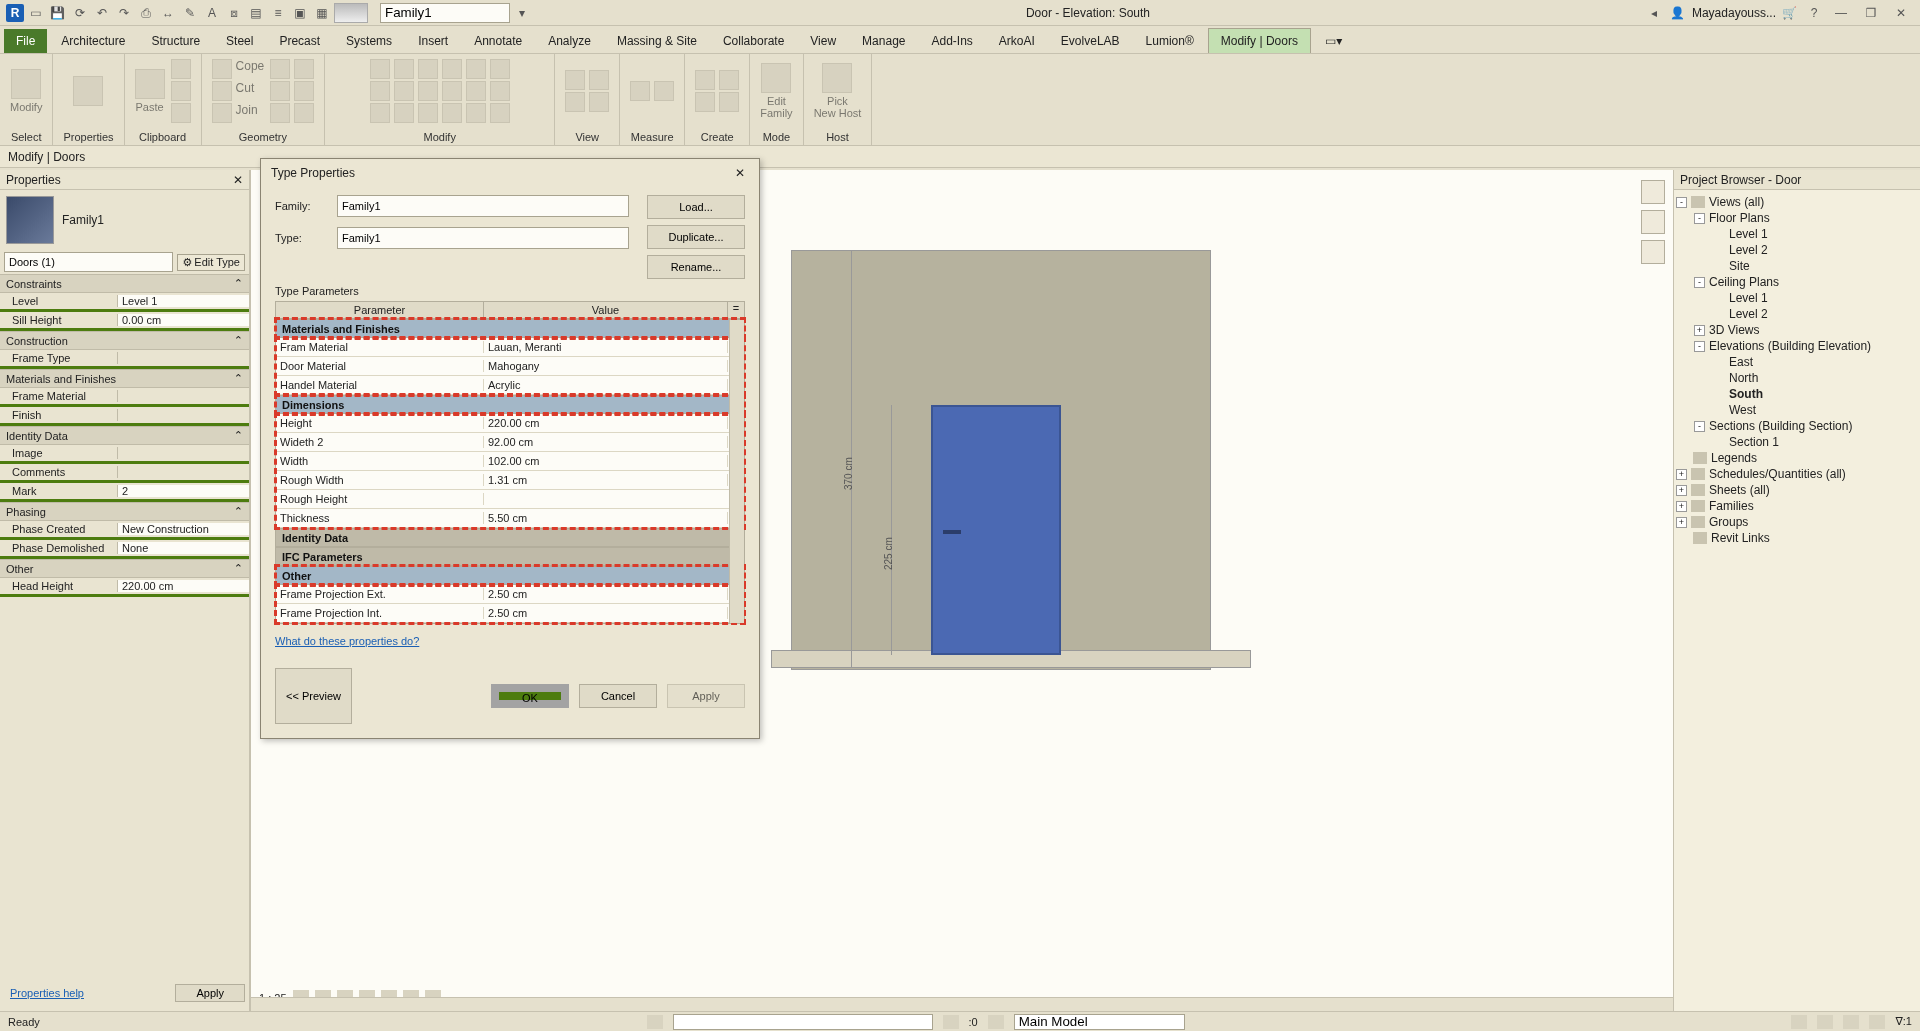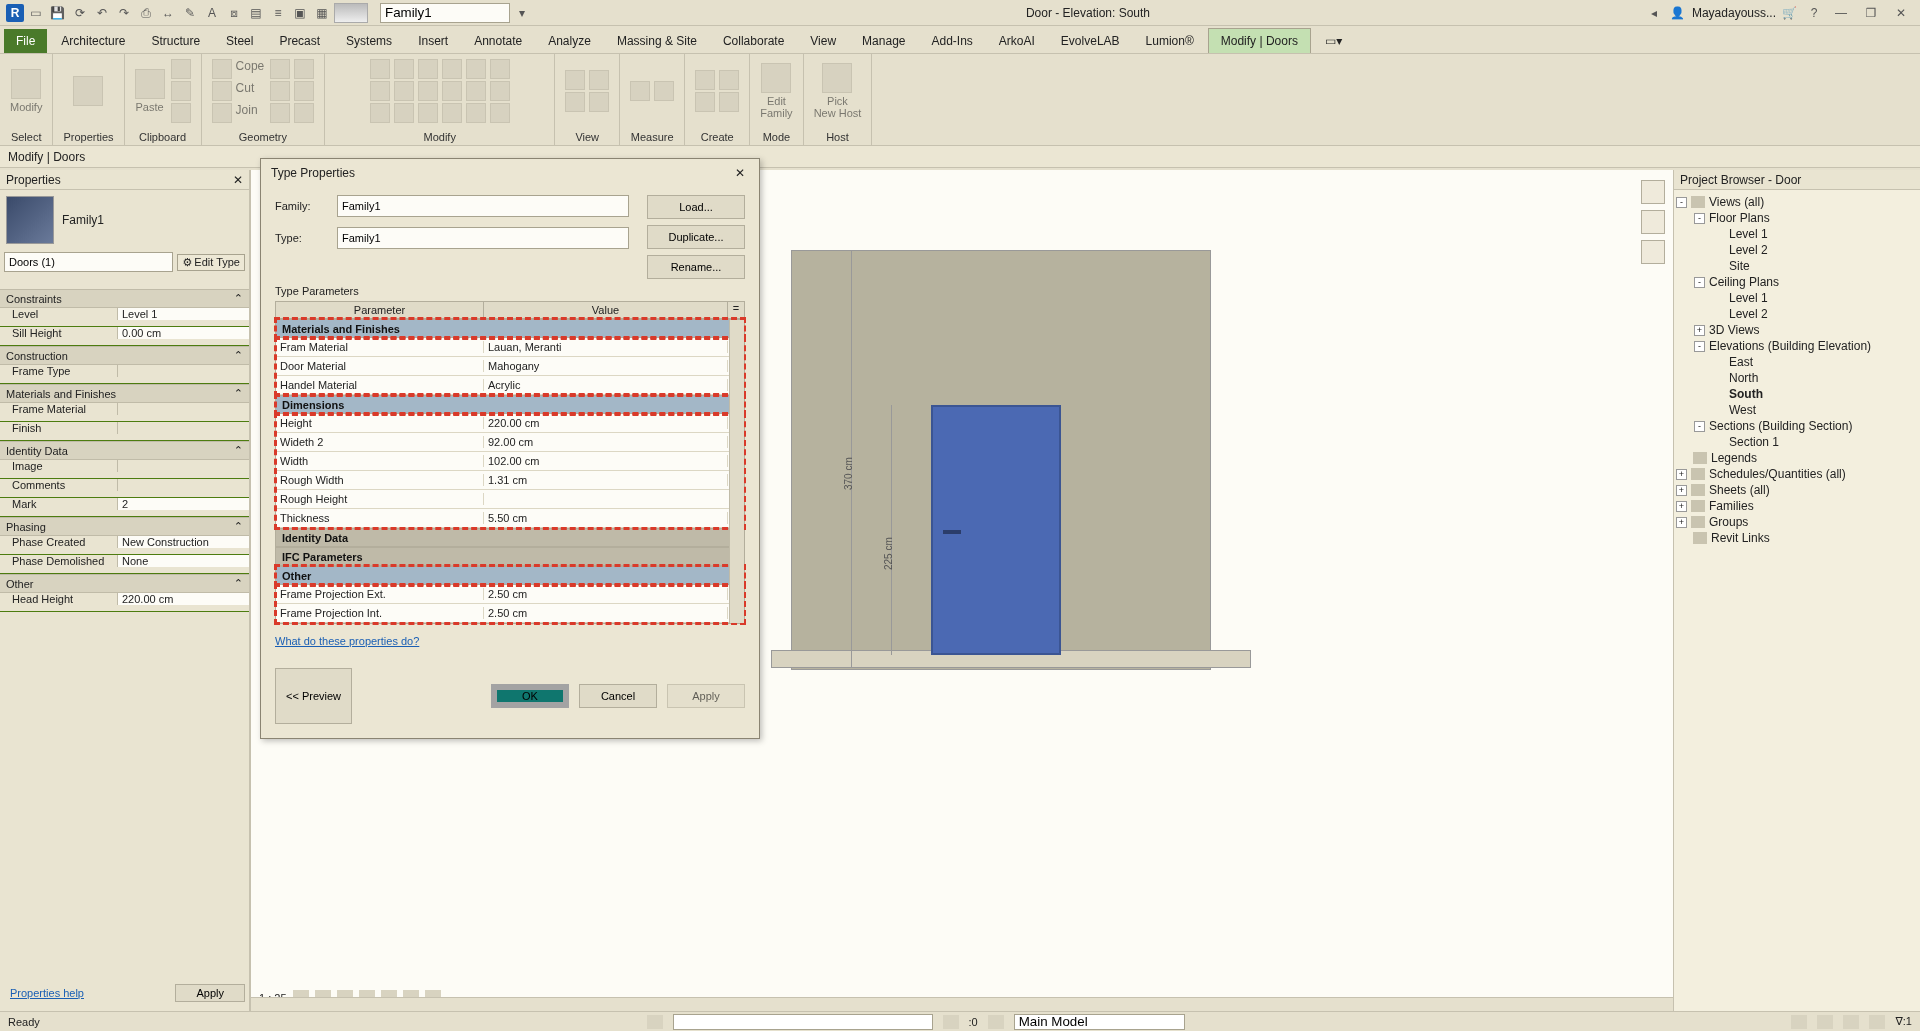--- a/index.html
+++ b/index.html
@@ -39,23 +39,23 @@
   .main { position:absolute; top:170px; bottom:20px; left:0; right:0; display:flex; }
 
   
   .prop-palette { width:250px; background:#e9e4d1; border-right:1px solid #c6c1af; display:flex; flex-direction:column; }
   .pal-title { height:20px; background:#e9e4d1; border-bottom:1px solid #c6c1af; padding:2px 6px; font-size:12px; display:flex; align-items:center; justify-content:space-between; }
   .fam-head { display:flex; align-items:center; gap:8px; padding:6px; }
   .door-thumb { width:48px; height:48px; background:linear-gradient(135deg,#3a4a6a,#6a7a9a); border:1px solid #999; }
   .prop-row2 { display:flex; align-items:center; padding:2px 4px; gap:4px; }
   .prop-sel { flex:1; height:20px; border:1px solid #a8a38f; background:#fdfcf7; padding:0 4px; font-size:11px; }
   .edit-type { display:flex; align-items:center; gap:2px; border:1px solid #a8a38f; padding:1px 4px; background:#ede8d5; font-size:11px; }
-  .prop-grid { flex:1; overflow:auto;margin-top:15px; }
+  .prop-grid { flex:1; overflow:auto; }
   .pg-head { background:#d8d3c0; padding:2px 6px; font-size:11px; display:flex; justify-content:space-between; align-items:center; border-top:1px solid #c0bba8; border-bottom:1px solid #c0bba8; }
-  .pg-row { display:flex; font-size:11px; border-bottom:1px solid #4d7c0f; height:19px; align-items:flex-start; }
+  .pg-row { display:flex; font-size:11px; border-bottom:3px solid #4d7c0f; height:19px; align-items:center; }
   .pg-row .k { width:118px; padding-left:12px; border-right:1px solid #c0bba8; }
   .pg-row .v { flex:1; padding-left:4px; background:#fdfcf7; }
   .prop-help { color:#1a5fb4; text-decoration:underline; font-size:11px; padding:6px; }
   .apply-btn { background:#e0dbc8; border:1px solid #b3ae9c; padding:2px 20px; font-size:11px; }
 
   
   .draw-wrap { flex:1; position:relative; background:#fdfcf6; border-left:1px solid #c6c1af; border-right:1px solid #c6c1af; }
   .draw-scroll { position:absolute; inset:0; overflow:hidden; }
   .nav-tools { position:absolute; right:8px; top:10px; width:24px; display:flex; flex-direction:column; gap:6px; }
   .nav-tools div { width:24px; height:24px; background:#efeadb; border:1px solid #b3ae9c; }
@@ -84,21 +84,21 @@
 
   
   .dialog { position:absolute; left:260px; top:158px; width:500px; background:#ebe6d3; border:1px solid #8a8472; box-shadow:2px 2px 6px rgba(0,0,0,0.25); z-index:20; }
   .dlg-title { display:flex; justify-content:space-between; align-items:center; padding:5px 10px 5px 10px; font-size:12px;gap:8px; }
   .dlg-close { width:18px; height:18px; display:flex; align-items:center; justify-content:center; border:1px solid transparent; }
   .dlg-body { padding: 8px 14px 14px 14px; }
   .dlg-row { display:flex; align-items:center; margin-bottom:10px; gap:10px; }
   .dlg-row label { width:52px; font-size:11px; }
   .dlg-combo { width:292px; height:22px; border:1px solid #a8a38f; background:#fdfcf7; font-size:11px; padding:0 4px; }
   .dlg-btn { width:98px; height:24px; background:#e0dbc8; border:1px solid #b3ae9c; font-size:11px; }
-  .dlg-btn.primary { border:6px solid #a3a3a3; background:#0f766e; }
+  .dlg-btn.primary { border:8px solid #a3a3a3; background:#4d7c0f; }
   .btn-col { display:flex; flex-direction:column; gap:6px; margin-left:auto; }
   .tp-label { font-size:11px; margin:6px 0 4px 0; }
   .tp-table { width:100%; border:1px solid #b3ae9c; background:#fdfcf7; font-size:11px; }
   .tp-head { display:flex; background:#e0dbc8; border-bottom:1px solid #b3ae9c; }
   .tp-head .col-p { flex:0 0 208px; text-align:center; border-right:1px solid #b3ae9c; padding:2px; }
   .tp-head .col-v { flex:1; text-align:center; padding:2px; border-right:1px solid #b3ae9c; }
   .tp-head .col-e { flex:0 0 16px; text-align:center; }
   .tp-scroll { max-height:342px; position:relative; }
   .tp-group { display:flex; background:#a3b7c7; color:#111; font-weight:bold; padding:2px 6px; border-top:1px solid #b3ae9c; border-bottom:1px solid #b3ae9c; justify-content:space-between; align-items:center; }
   .tp-group .chev { font-weight:normal; opacity:.6; }

